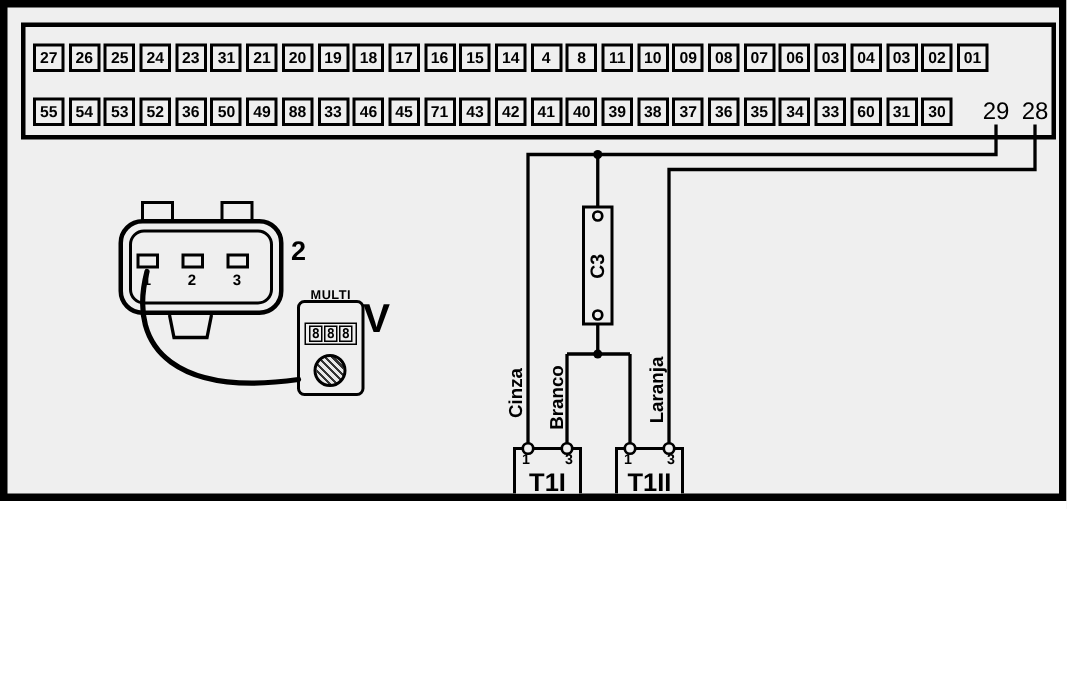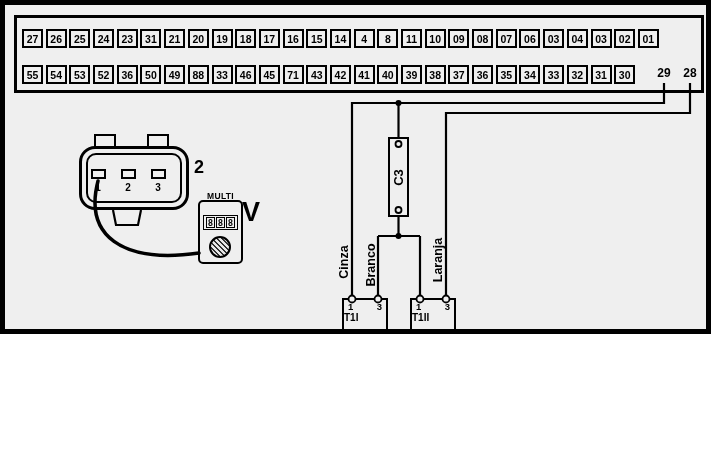--- a/index.html
+++ b/index.html
@@ -13,21 +13,21 @@
 
   
   .strip { left:9px; top:10px; width:690px; height:78px; border:3px solid #000; }
   .trow { position:absolute; display:flex; gap:2.7px; left:5px; }
   .trow.top { top:11px; }
   .trow.bottom { top:47px;justify-content:space-between; }
   .tbox { width:21px; height:19px; border:2px solid #000; background:#efefef;
           font-size:10.5px; font-weight:bold; display:flex; align-items:center;
           justify-content:center; flex:0 0 auto; }
   .plainpin { position:absolute; top:48px; width:22px; text-align:center;
-              font-size:12px; font-weight:bold; }
+              font-size:16px; font-weight:normal; }
 
   
   .tab { border:2.5px solid #000; background:#efefef; }
   .conn-outer { left:74px; top:141px; width:110px; height:64px; border:3px solid #000;
                 border-radius:16px; background:#efefef; }
   .conn-inner { left:81px; top:148px; width:96px; height:50px; border:2px solid #000;
                 border-radius:10px; }
   .slot { width:15px; height:10px; border:2px solid #000; background:#efefef; }
   .pin-num { width:20px; text-align:center; font-size:10px; font-weight:bold; }
   .conn-label { left:189px; top:152px; font-size:18px; font-weight:bold; }
@@ -47,22 +47,22 @@
   .volt { left:237px; top:192px; font-size:27px; font-weight:bold; }
 
   
   .c3box { left:383px; top:132px; width:21px; height:80px; border:2.5px solid #000;
            background:#efefef; display:flex; align-items:center; justify-content:center; }
   .c3box span { transform:rotate(-90deg); font-size:13px; font-weight:bold; }
 
   .module { width:46px; height:72px; border:2.5px solid #000; background:#efefef; }
   .module .pin-tl { position:absolute; left:4px; top:1px; font-size:9.5px; font-weight:bold; }
   .module .pin-tr { position:absolute; right:4px; top:1px; font-size:9.5px; font-weight:bold; }
-  .module .mod-label { position:absolute; left:0; right:0; top:12px; text-align:left;
-                       font-size:10px; font-weight:bold; }
+  .module .mod-label { position:absolute; left:0; right:0; top:12px; text-align:center;
+                       font-size:17px; font-weight:bold; }
   .module .pin-b { position:absolute; left:0; right:0; bottom:1px; text-align:center;
                    font-size:9.5px; font-weight:bold; }
   .t1i  { left:337px; top:293px; }
   .t1ii { left:405px; top:293px; }
 
   
   .vlabel { position:absolute; width:70px; text-align:center; font-size:12.5px;
             font-weight:bold; transform:rotate(-90deg); }
 
   
@@ -127,21 +127,21 @@
         <div class="tbox">42</div>
         <div class="tbox">41</div>
         <div class="tbox">40</div>
         <div class="tbox">39</div>
         <div class="tbox">38</div>
         <div class="tbox">37</div>
         <div class="tbox">36</div>
         <div class="tbox">35</div>
         <div class="tbox">34</div>
         <div class="tbox">33</div>
-        <div class="tbox">32</div>
+        <div class="tbox">60</div>
         <div class="tbox">31</div>
         <div class="tbox">30</div>
       </div>
     <div class="plainpin" style="left:636px;">29</div>
     <div class="plainpin" style="left:662px;">28</div>
   </div>
 
   <div class="abs tab" style="left:89px; top:129px; width:22px; height:14px;"></div>
   <div class="abs tab" style="left:142px; top:129px; width:22px; height:14px;"></div>
   <div class="abs conn-outer"></div>

